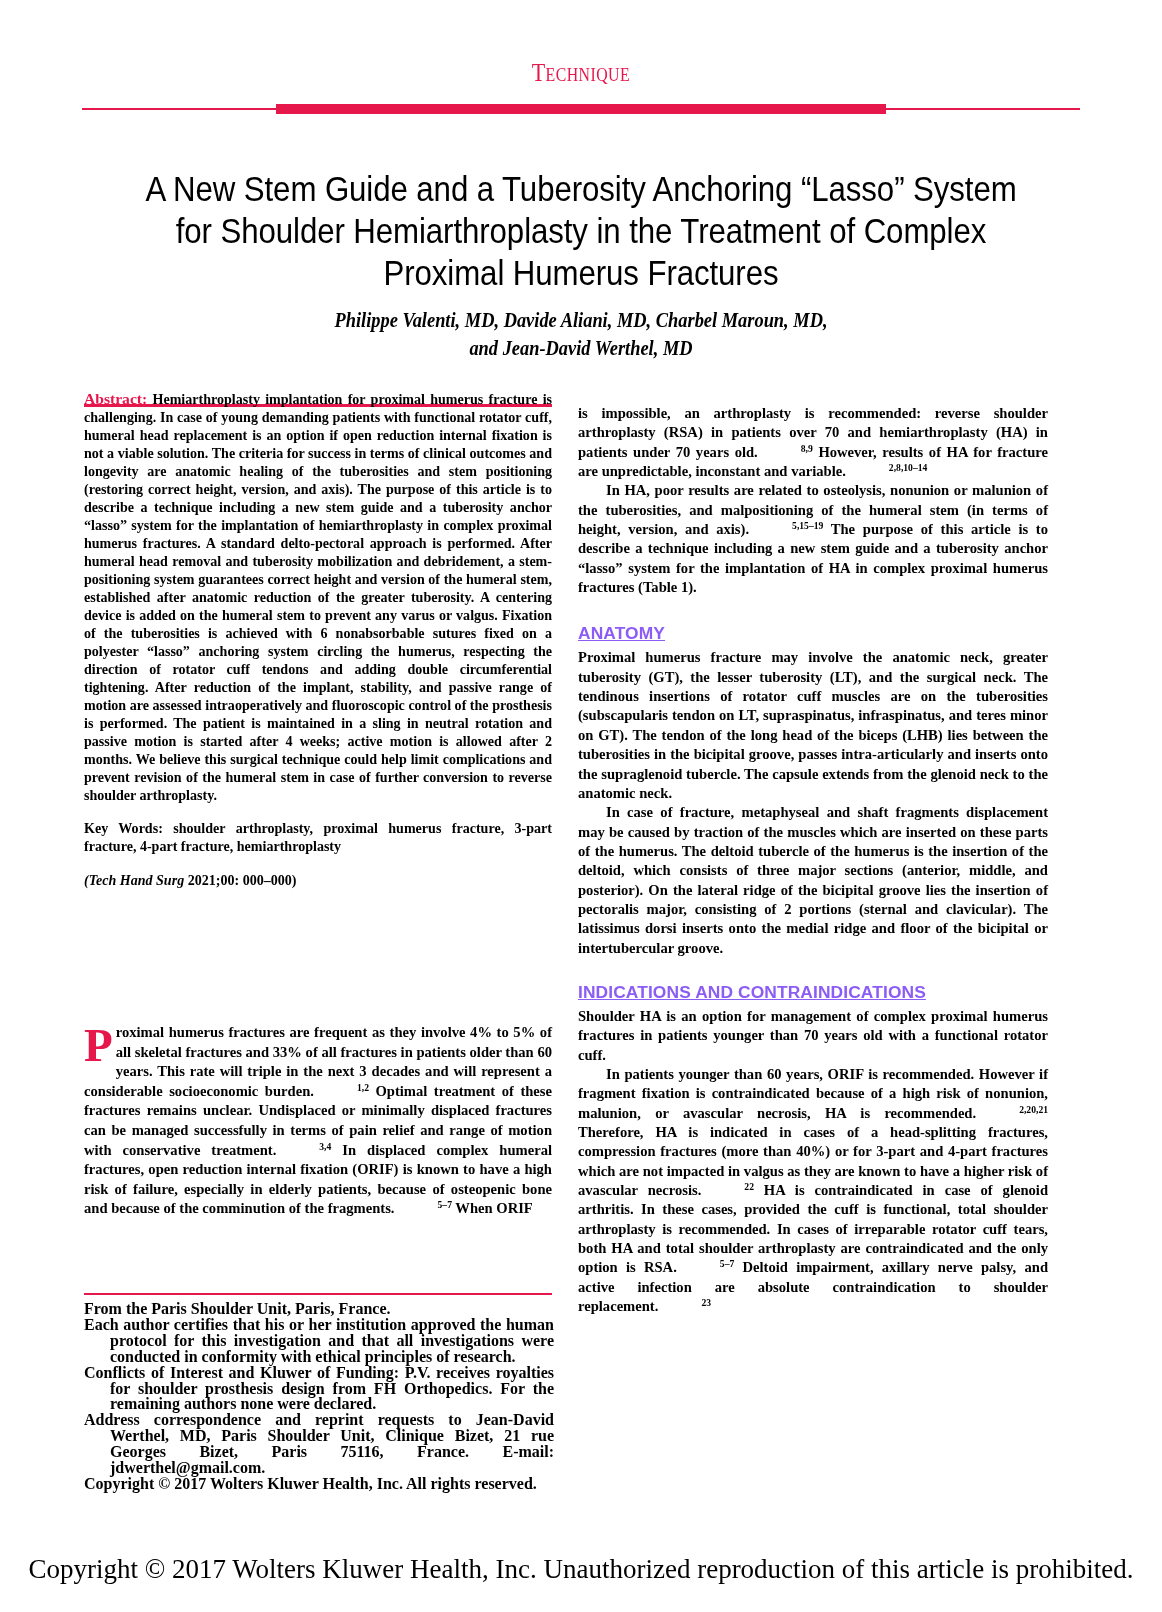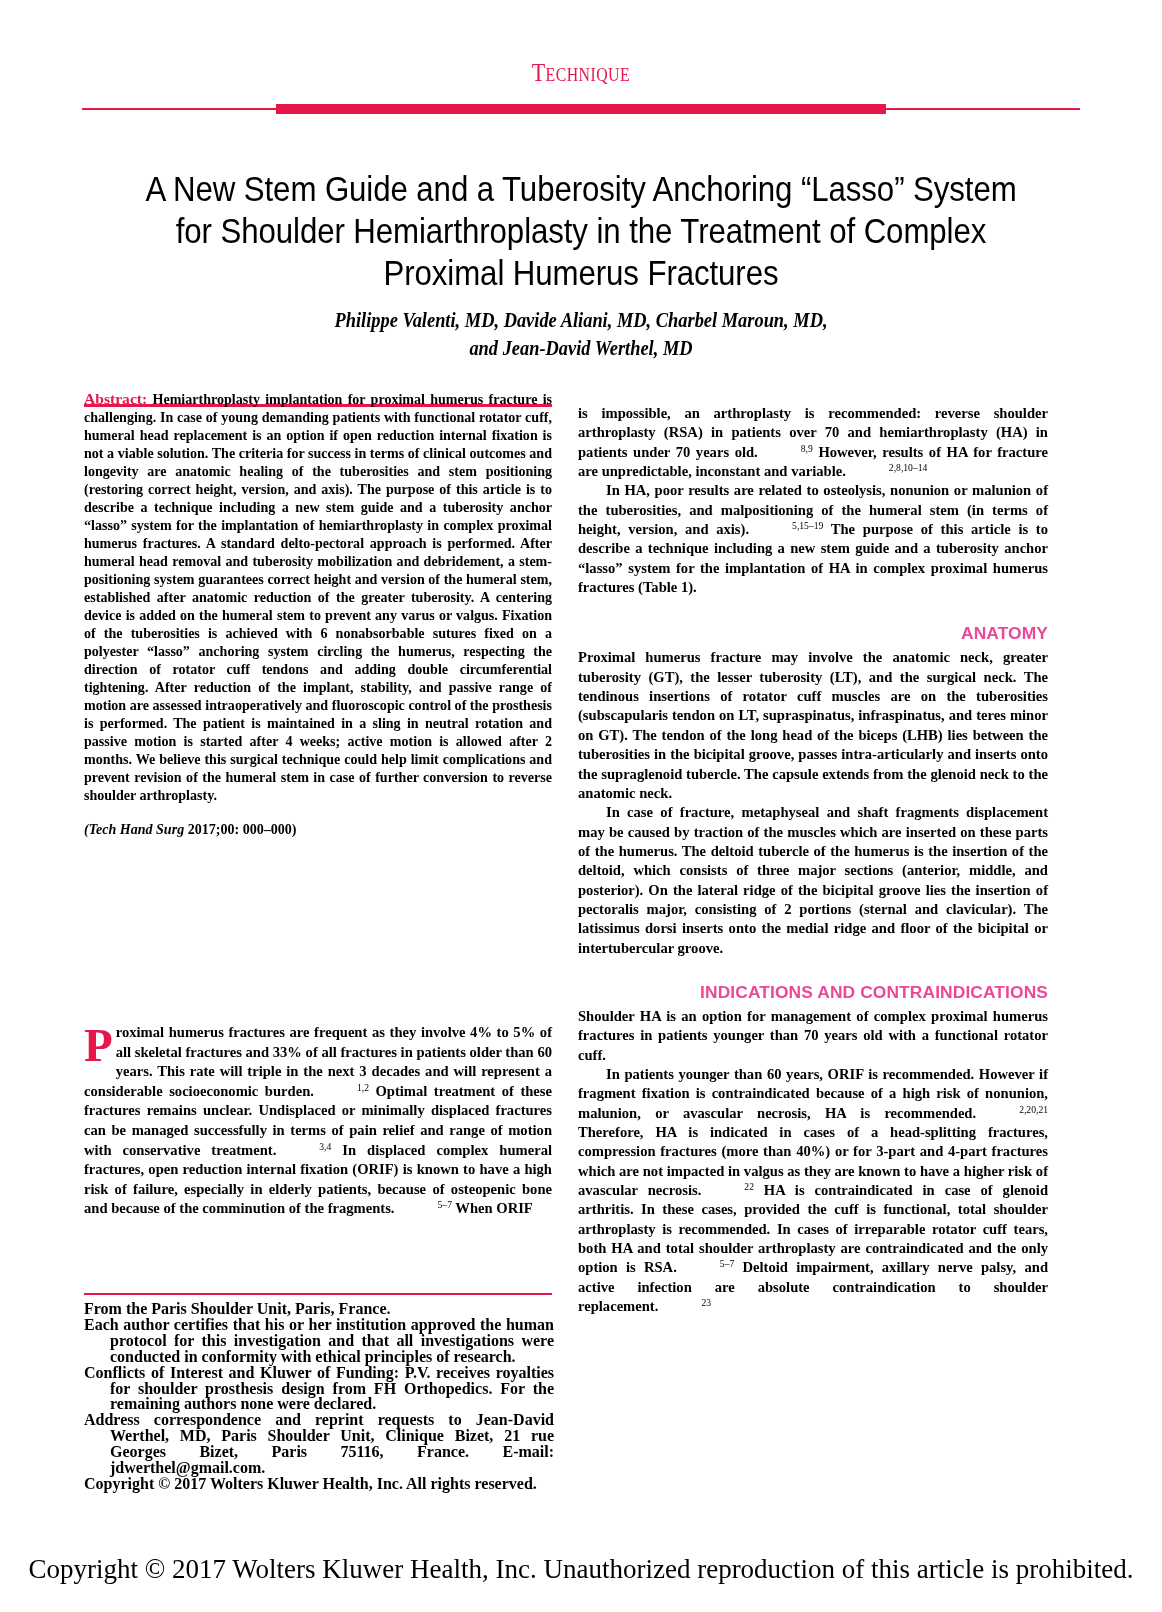--- a/index.html
+++ b/index.html
@@ -192,36 +192,37 @@
   }
   .fn.flush { padding-left: 0; text-indent: 0; }
 
   
   .rc-para {
     margin: 0;
     font-weight: 700;
   }
   .rc-para.ind { text-indent: 28px; }
   .sec-head {
-    text-align: right;
-    color: #ec4899;
+    text-align: left;
+    color: #8b5cf6;
     font-family: "Liberation Sans", "DejaVu Sans", sans-serif;
     font-weight: 700;
     font-size: 17.4px;
     line-height: 20px;
     margin: 26px 0 5px 0;
     letter-spacing: 0.1px;
+    text-decoration: underline;
   }
   .sec-head.tight { margin-top: 24px; }
 
   sup {
     font-size: 0.66em;
     line-height: 0;
     vertical-align: 0.52em;
-    font-weight: 400;
+    font-weight: 700;
     padding-left: 43px;
   }
 
   
   .footer-line {
     position: absolute;
     left: 84px;
     top: 1522px;
     width: 982px;
     height: 22px;
@@ -286,21 +287,22 @@
 
   <div class="title">A New Stem Guide and a Tuberosity Anchoring “Lasso” System for Shoulder Hemiarthroplasty in the Treatment of Complex Proximal Humerus Fractures</div>
   <div class="authors">
     <div>Philippe Valenti, MD, Davide Aliani, MD, Charbel Maroun, MD,</div>
     <div>and Jean-David Werthel, MD</div>
   </div>
 
   <div class="abs-rule"></div>
   <div class="abstract-block">
     <p style="margin:0;"><span class="abstract-lead">Abstract:</span> <span>Hemiarthroplasty implantation for proximal humerus fracture is challenging. In case of young demanding patients with functional rotator cuff, humeral head replacement is an option if open reduction internal fixation is not a viable solution. The criteria for success in terms of clinical outcomes and longevity are anatomic healing of the tuberosities and stem positioning (restoring correct height, version, and axis). The purpose of this article is to describe a technique including a new stem guide and a tuberosity anchor “lasso” system for the implantation of hemiarthroplasty in complex proximal humerus fractures. A standard delto-pectoral approach is performed. After humeral head removal and tuberosity mobilization and debridement, a stem-positioning system guarantees correct height and version of the humeral stem, established after anatomic reduction of the greater tuberosity. A centering device is added on the humeral stem to prevent any varus or valgus. Fixation of the tuberosities is achieved with 6 nonabsorbable sutures fixed on a polyester “lasso” anchoring system circling the humerus, respecting the direction of rotator cuff tendons and adding double circumferential tightening. After reduction of the implant, stability, and passive range of motion are assessed intraoperatively and fluoroscopic control of the prosthesis is performed. The patient is maintained in a sling in neutral rotation and passive motion is started after 4 weeks; active motion is allowed after 2 months. We believe this surgical technique could help limit complications and prevent revision of the humeral stem in case of further conversion to reverse shoulder arthroplasty.</span></p>
-    <p class="cite-block" style="margin:16px 0 0 0;"><span class="cite-ital">(Tech Hand Surg</span><span> 2017;00: 000–000)</span></p>
+    <p class="kw-block" style="margin:15px 0 0 0;"><span class="kw-lead">Key Words:</span> <span>shoulder arthroplasty, proximal humerus fracture, 3-part fracture, 4-part fracture, hemiarthroplasty</span></p>
+    <p class="cite-block" style="margin:16px 0 0 0;"><span class="cite-ital">(Tech Hand Surg</span><span> 2021;00: 000–000)</span></p>
   </div>
 
   <div class="intro">
     <span class="dropcap">P</span><span>roximal humerus fractures are frequent as they involve 4% to 5% of all skeletal fractures and 33% of all fractures in patients older than 60 years. This rate will triple in the next 3 decades and will represent a considerable socioeconomic burden.</span><sup>1,2</sup><span> Optimal treatment of these fractures remains unclear. Undisplaced or minimally displaced fractures can be managed successfully in terms of pain relief and range of motion with conservative treatment.</span><sup>3,4</sup><span> In displaced complex humeral fractures, open reduction internal fixation (ORIF) is known to have a high risk of failure, especially in elderly patients, because of osteopenic bone and because of the comminution of the fragments.</span><sup>5–7</sup><span> When ORIF</span>
   </div>
 
   <div class="foot-rule"></div>
   <div class="footnotes">
     <p class="fn flush">From the Paris Shoulder Unit, Paris, France.</p>
     <p class="fn">Each author certifies that his or her institution approved the human protocol for this investigation and that all investigations were conducted in conformity with ethical principles of research.</p>

